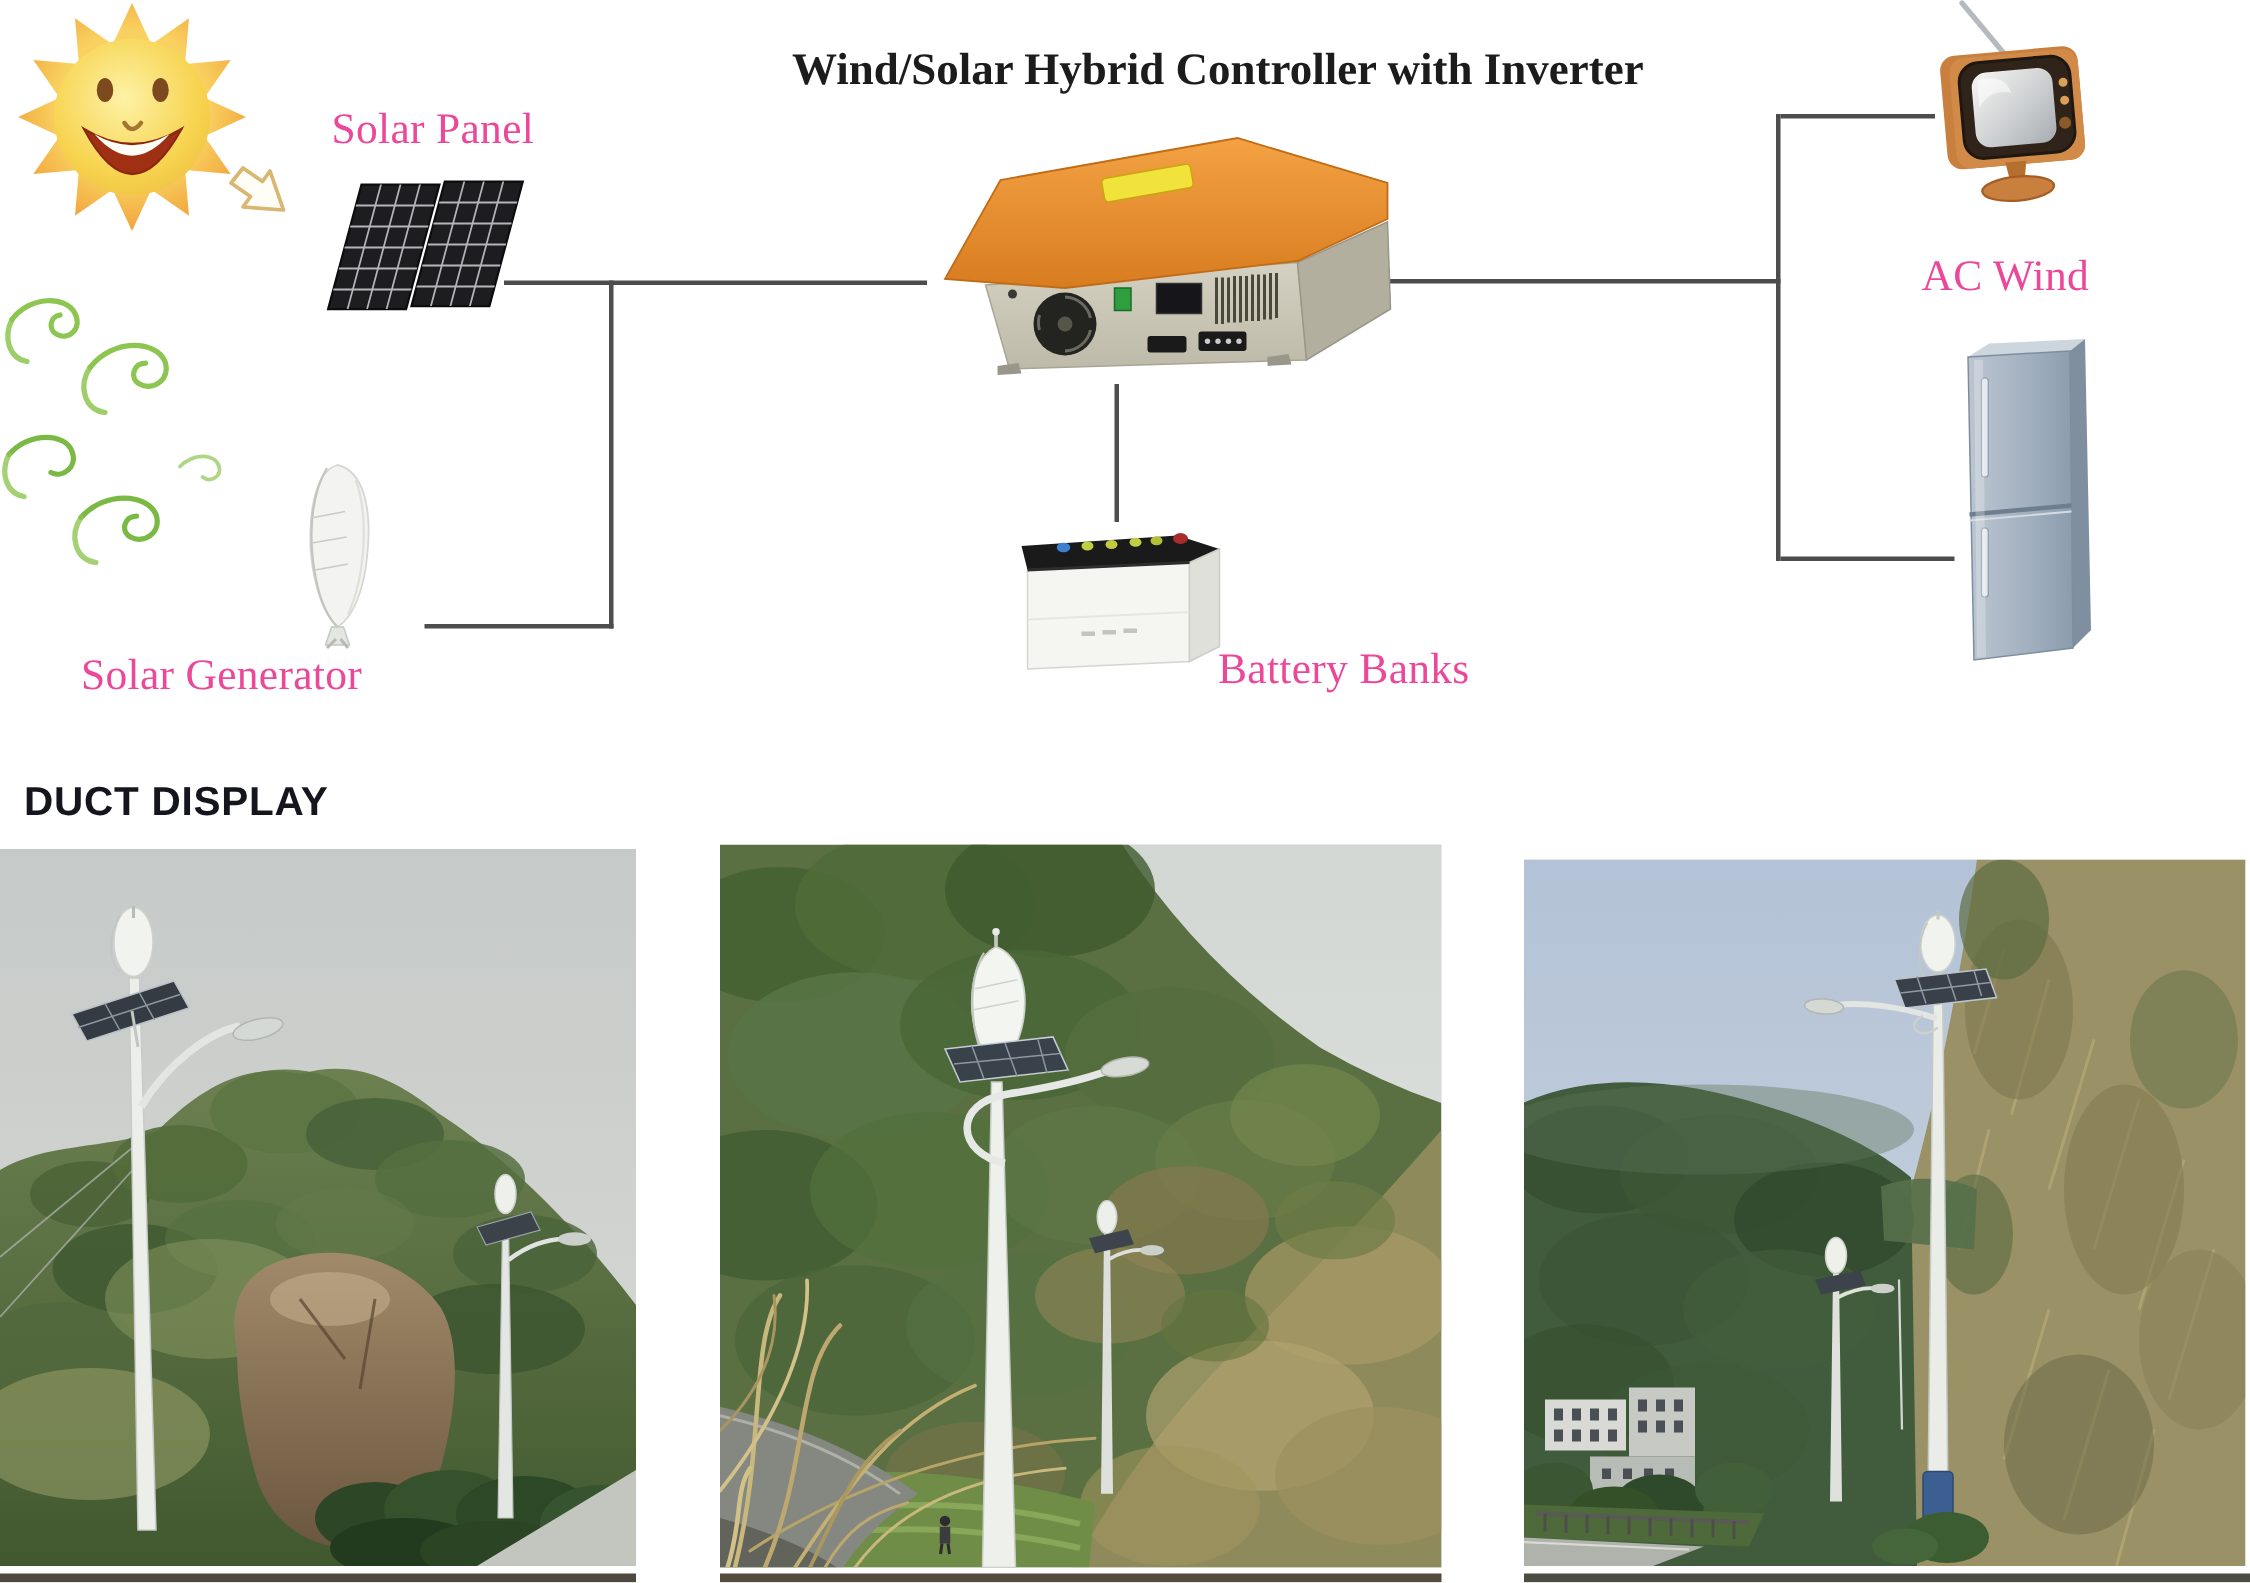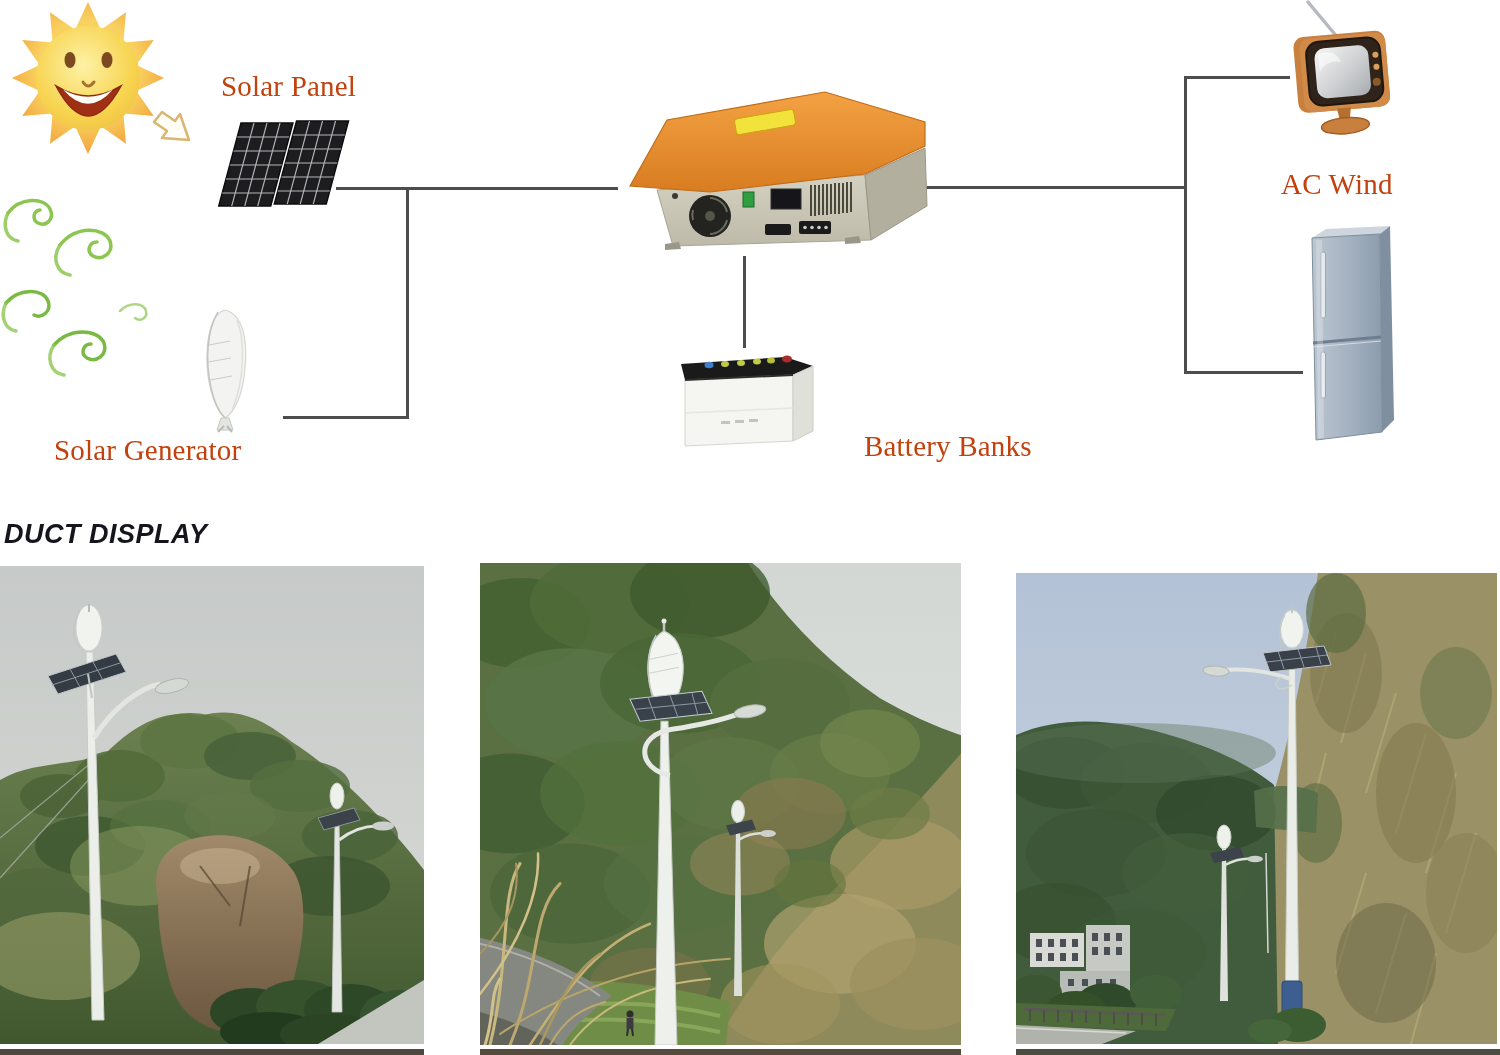--- a/index.html
+++ b/index.html
@@ -1,19 +1,19 @@
 <!DOCTYPE html>
 <html><head>
 <meta charset="utf-8">
 <style>
   html,body{margin:0;padding:0;background:#ffffff;}
   .canvas{position:relative;width:1500px;height:1055px;background:#ffffff;overflow:hidden;
           font-family:"Liberation Serif",serif;}
   .abs{position:absolute;}
-  .label{position:absolute;font-size:29px;color:#c2410c;white-space:nowrap;letter-spacing:.2px;}
+  .label{position:absolute;font-size:29px;color:#ec4899;white-space:nowrap;letter-spacing:.2px;}
   .title{position:absolute;font-size:30px;font-weight:bold;color:#1c1c1c;white-space:nowrap;}
   .wire{position:absolute;background:#4d4d4d;}
   .heading{position:absolute;font-family:"Liberation Sans",sans-serif;font-weight:bold;
            font-size:27px;color:#15151d;letter-spacing:.5px;white-space:nowrap;}
   .photo{position:absolute;overflow:hidden;background:#d8dad6;}
   .photo svg{display:block;width:100%;height:100%;}
   .strip{position:absolute;height:6px;}
 </style>
 </head>
 <body>
@@ -203,26 +203,27 @@
     <polygon points="20,14 34,5 98,2 88,10" fill="#cdd5dd"></polygon>
     <polygon points="88,10 98,2 102,196 90,208" fill="#7f8fa0"></polygon>
     <polygon points="20,14 88,10 90,208 24,216" fill="url(#frg)" stroke="#7e8e9e" stroke-width="1"></polygon>
     <line x1="21" y1="119" x2="89" y2="113" stroke="#6e7e8e" stroke-width="3"></line>
     <line x1="21" y1="123" x2="89" y2="117" stroke="#d5dbe1" stroke-width="1.2"></line>
     <rect x="29" y="28" width="4.5" height="66" rx="2" fill="#e6eaee" stroke="#8c9aa8" stroke-width=".8"></rect>
     <rect x="29" y="128" width="4.5" height="46" rx="2" fill="#e6eaee" stroke="#8c9aa8" stroke-width=".8"></rect>
     <polygon points="24,16 30,15.6 32,214 26,214.5" fill="#ffffff" opacity=".25"></polygon>
   </svg>
 
+  <div class="title" style="left:528px;top:30px;">Wind/Solar Hybrid Controller with Inverter</div>
   <div class="label" style="left:221px;top:70px;">Solar Panel</div>
   <div class="label" style="left:54px;top:434px;">Solar Generator</div>
-  <div class="label" style="left:864px;top:430px;">Battery Banks</div>
+  <div class="label" style="left:812px;top:430px;">Battery Banks</div>
   <div class="label" style="left:1281px;top:168px;">AC Wind</div>
 
-  <div class="heading" style="left:4px;top:519px;font-style:italic;">DUCT DISPLAY</div>
+  <div class="heading" style="left:16px;top:519px;">DUCT DISPLAY</div>
 
   <div class="photo" style="left:0;top:566px;width:424px;height:478px;">
     <svg viewBox="0 0 424 478" preserveAspectRatio="none">
       <defs>
         <linearGradient id="p1sky" x1="0" y1="0" x2="0" y2="1">
           <stop offset="0%" stop-color="#c6cac8"></stop>
             <stop offset="100%" stop-color="#d8dad6"></stop>
         </linearGradient>
         <linearGradient id="p1green" x1="0" y1="0" x2="0" y2="1">
           <stop offset="0%" stop-color="#6c8050"></stop>

